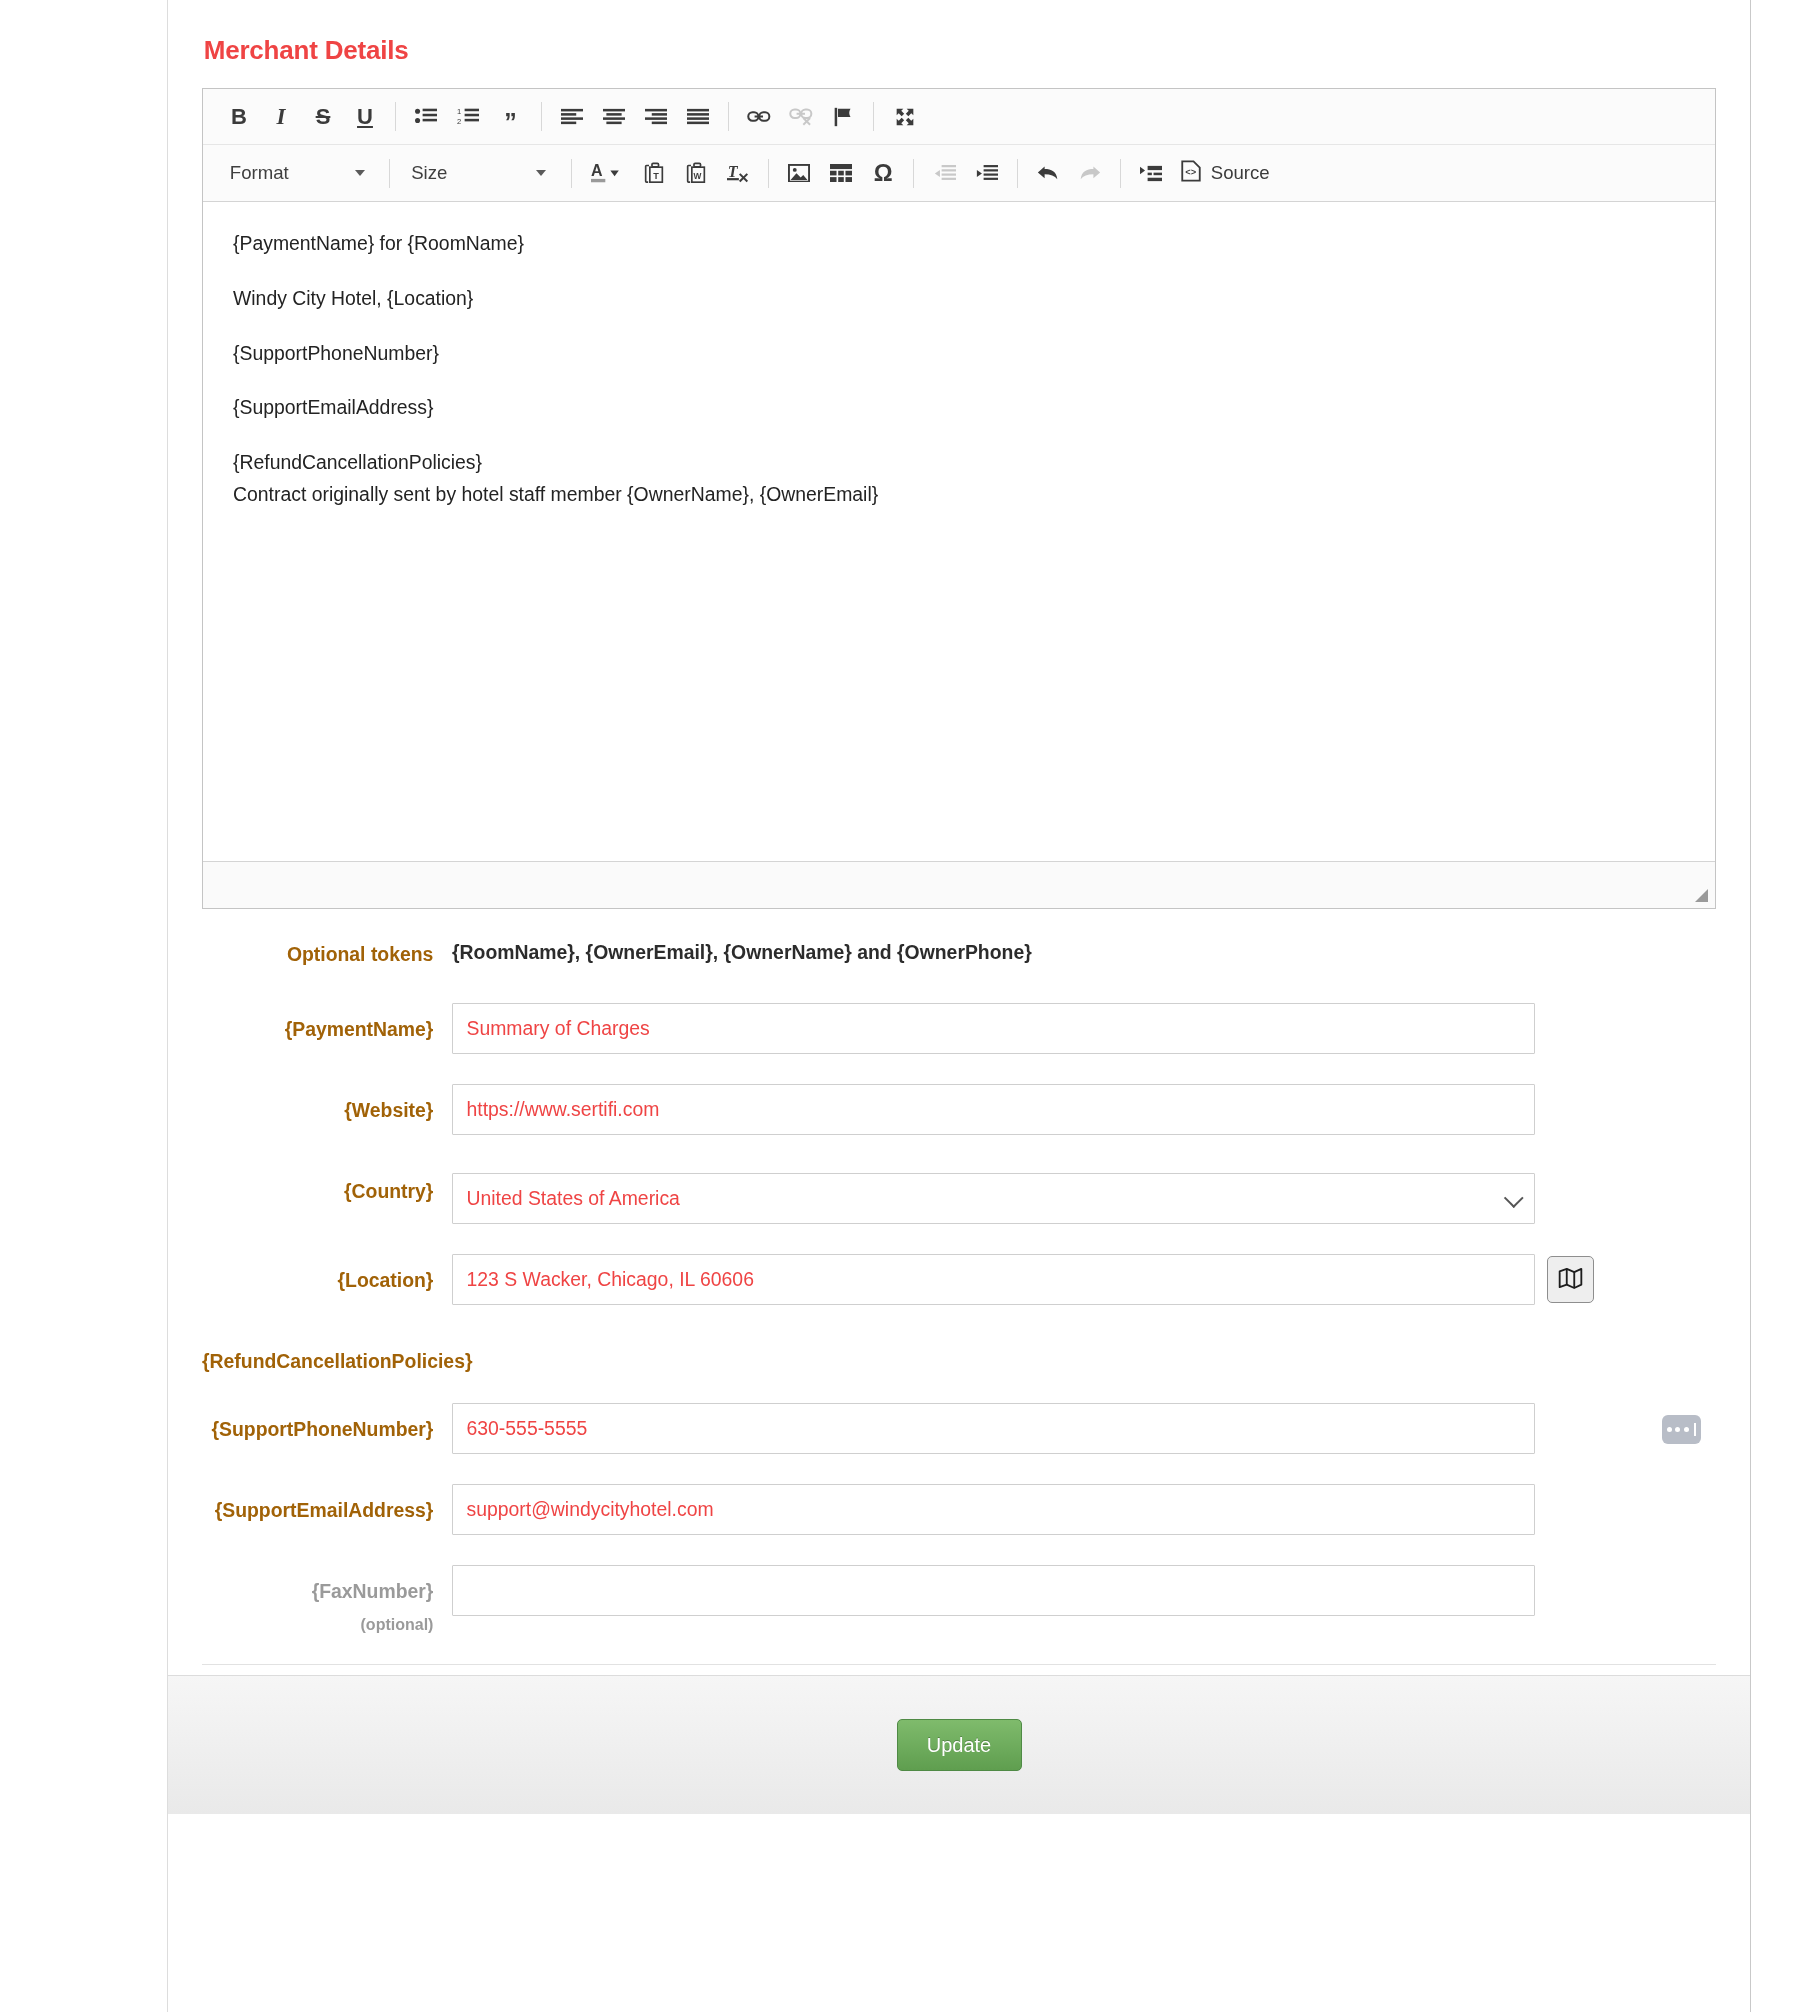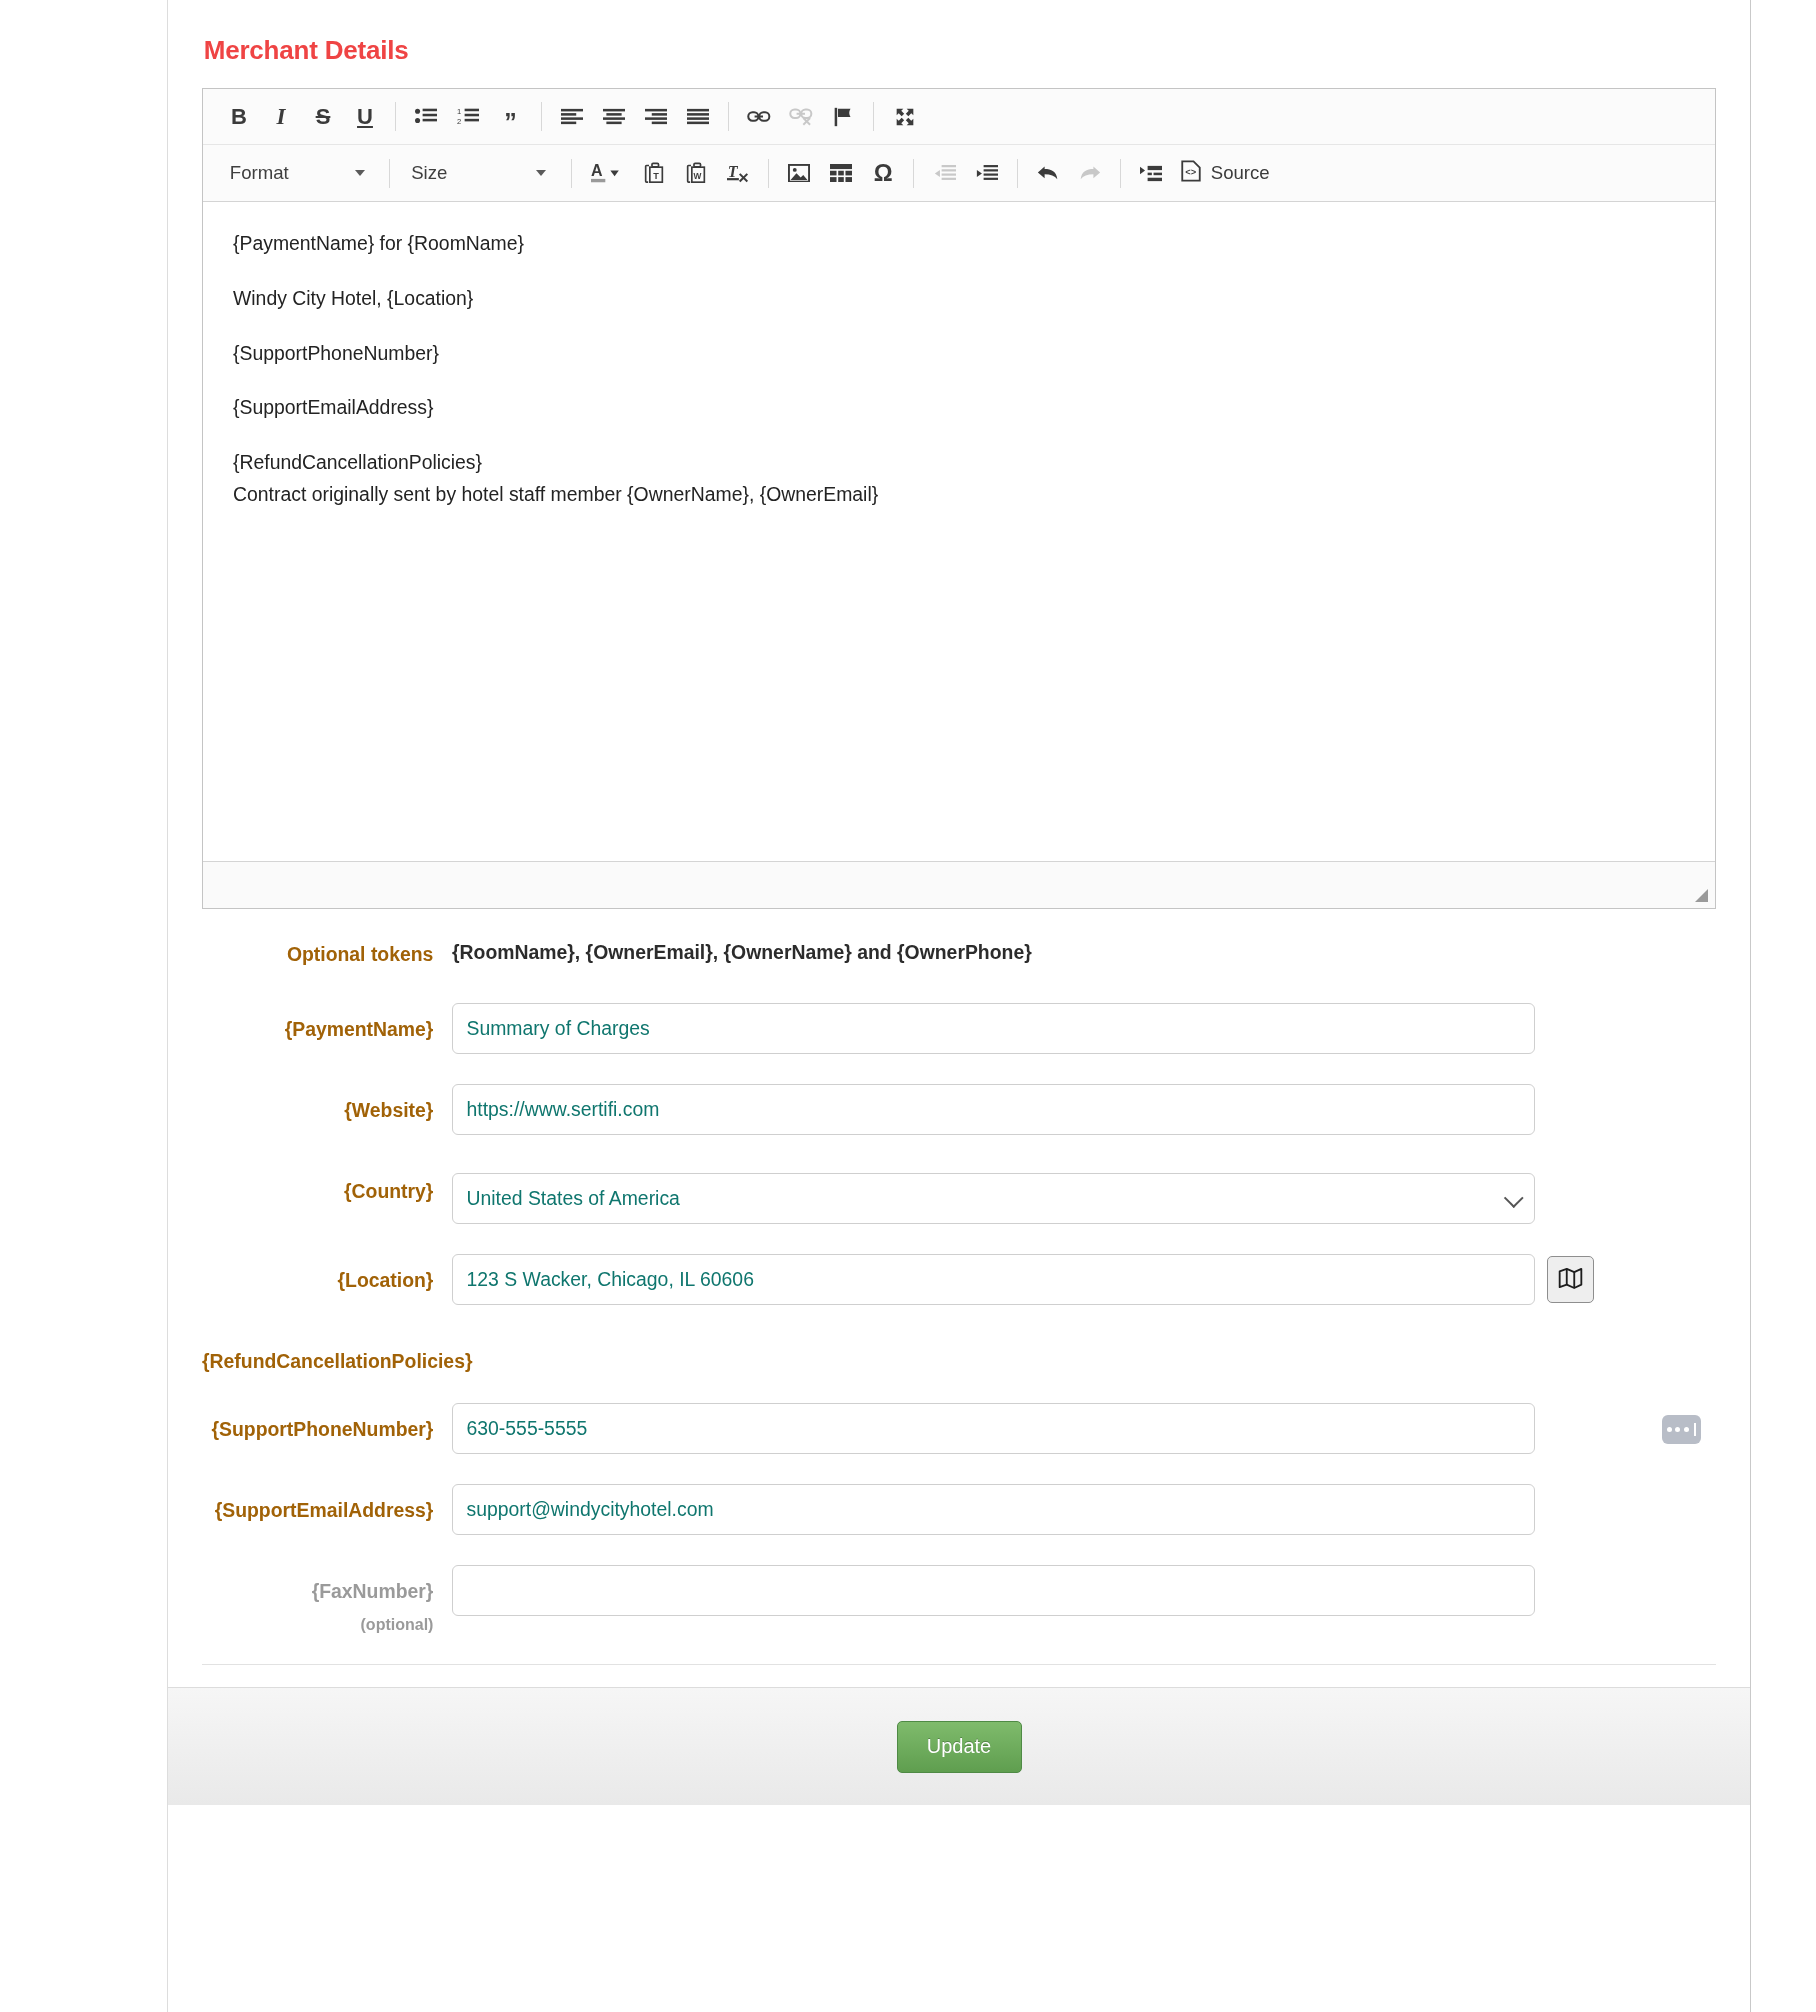--- a/index.html
+++ b/index.html
@@ -142,25 +142,25 @@
     font-size: 16px;
     font-weight: bold;
     color: #9a9a9a;
     margin-top: 11.8px;
   }
   .fctrl { flex: 1 1 auto; position: relative; display: flex; align-items: flex-start; }
   .inp {
     width: 1083px;
     height: 51px;
     border: 0.8px solid #cfcfcf;
-    border-radius: 6px;
+    border-radius: 1px;
     background: #ffffff;
     font-size: 19.4px;
     font-family: "Liberation Sans", sans-serif;
-    color: #0f766e;
+    color: #ef4444;
     padding: 0 13.5px;
     outline: none;
   }
   select.inp {
     appearance: none;
     -webkit-appearance: none;
     background-image: none;
     padding-right: 44px;
   }
   .selwrap { position: relative; display: inline-block; margin-top: 8px; }
@@ -205,22 +205,22 @@
   .phone-hint b {
     width: 2.5px; height: 13.5px; background: #ffffff; display: block;
     margin-left: 1.7px;
   }
   
   .divider {
     margin: 30px 0 0 0;
     border-top: 0.8px solid #e2e2e2;
   }
   .footer {
-    margin-top: 22px;
-    height: 118px;
+    margin-top: 10px;
+    height: 139px;
     background: linear-gradient(#f6f6f6, #e9e9e9);
     border-top: 0.8px solid #dcdcdc;
     display: flex;
     align-items: center;
     justify-content: center;
   }
   .btn-update {
     min-width: 125px;
     height: 52px;
     padding: 0 22px;

